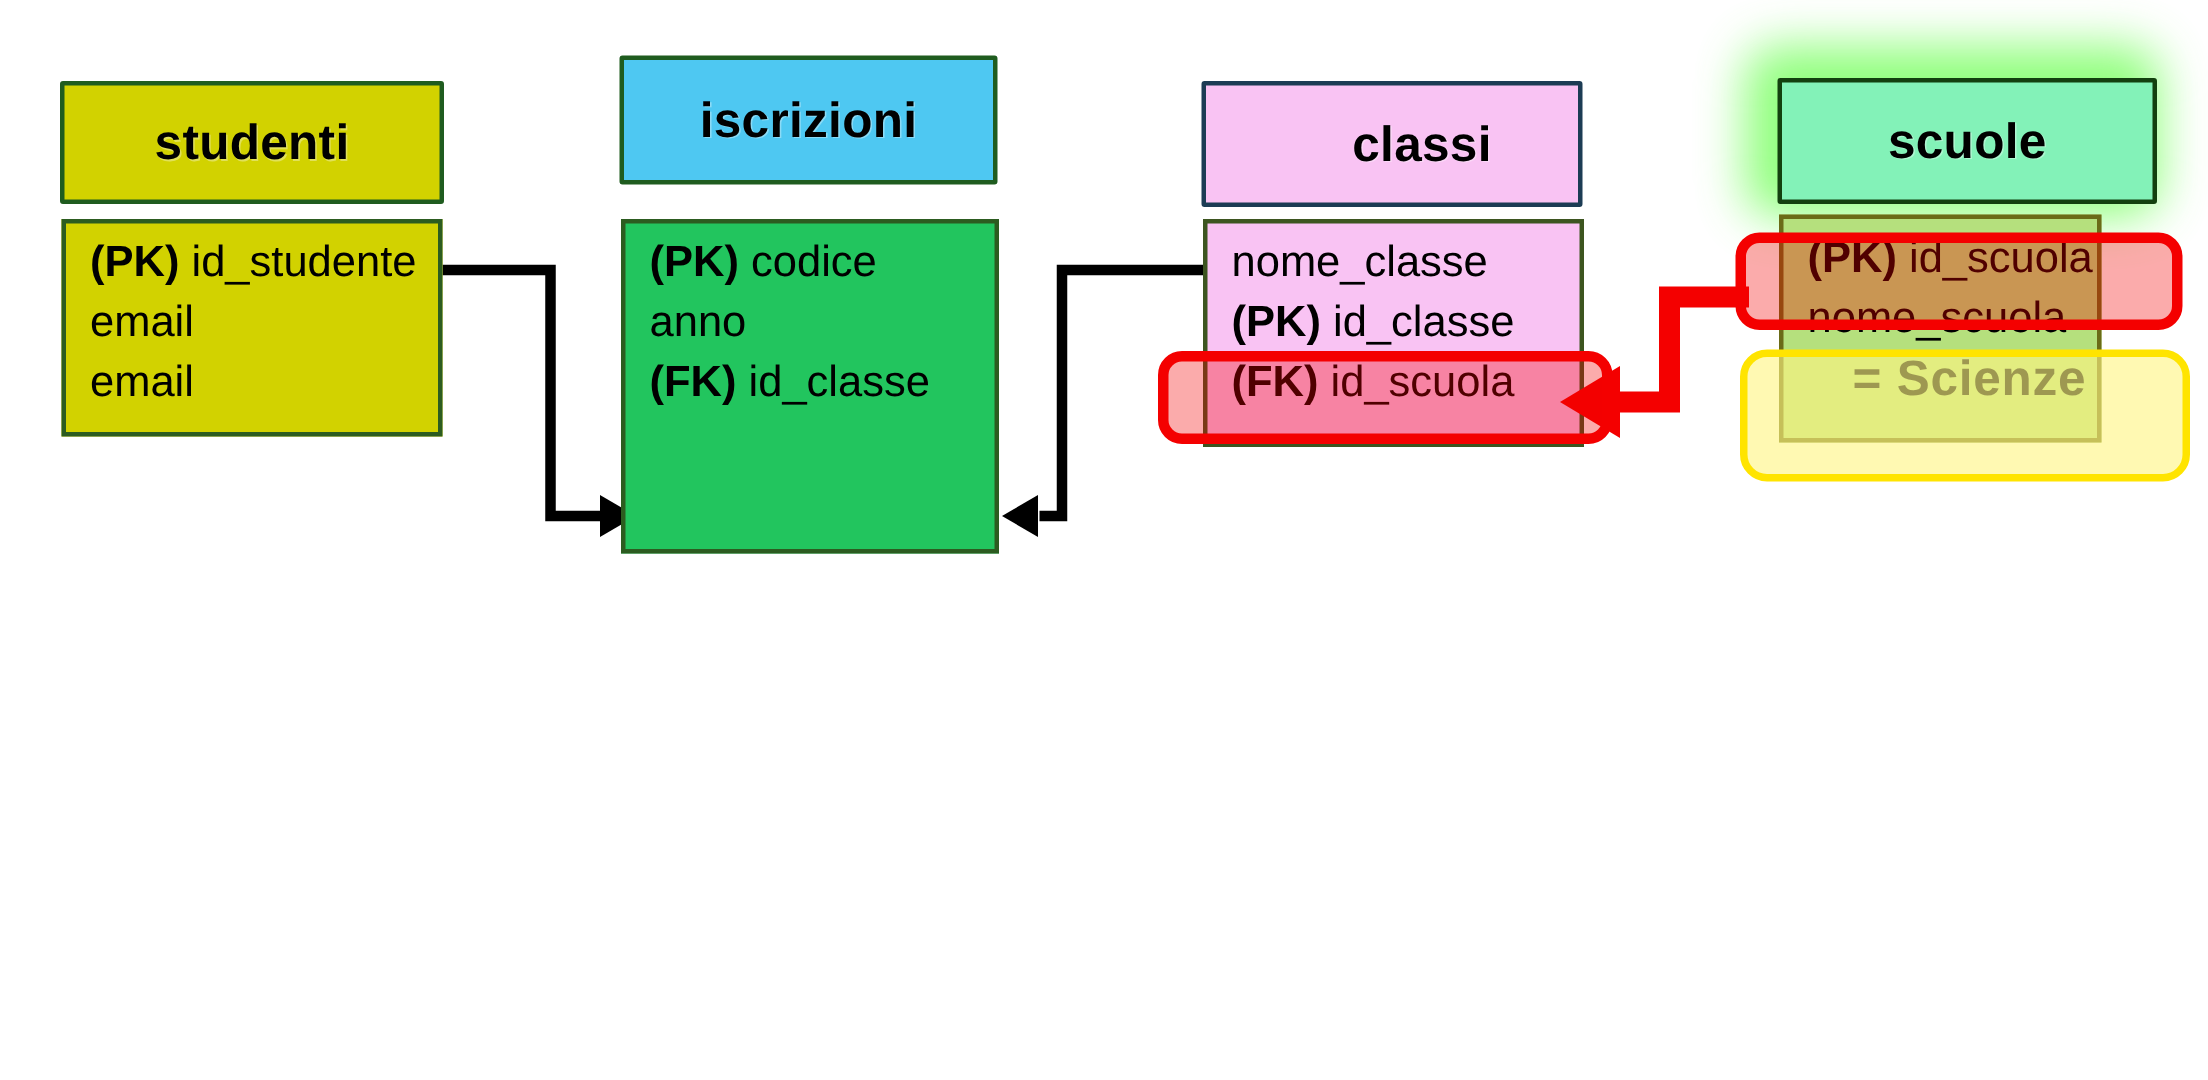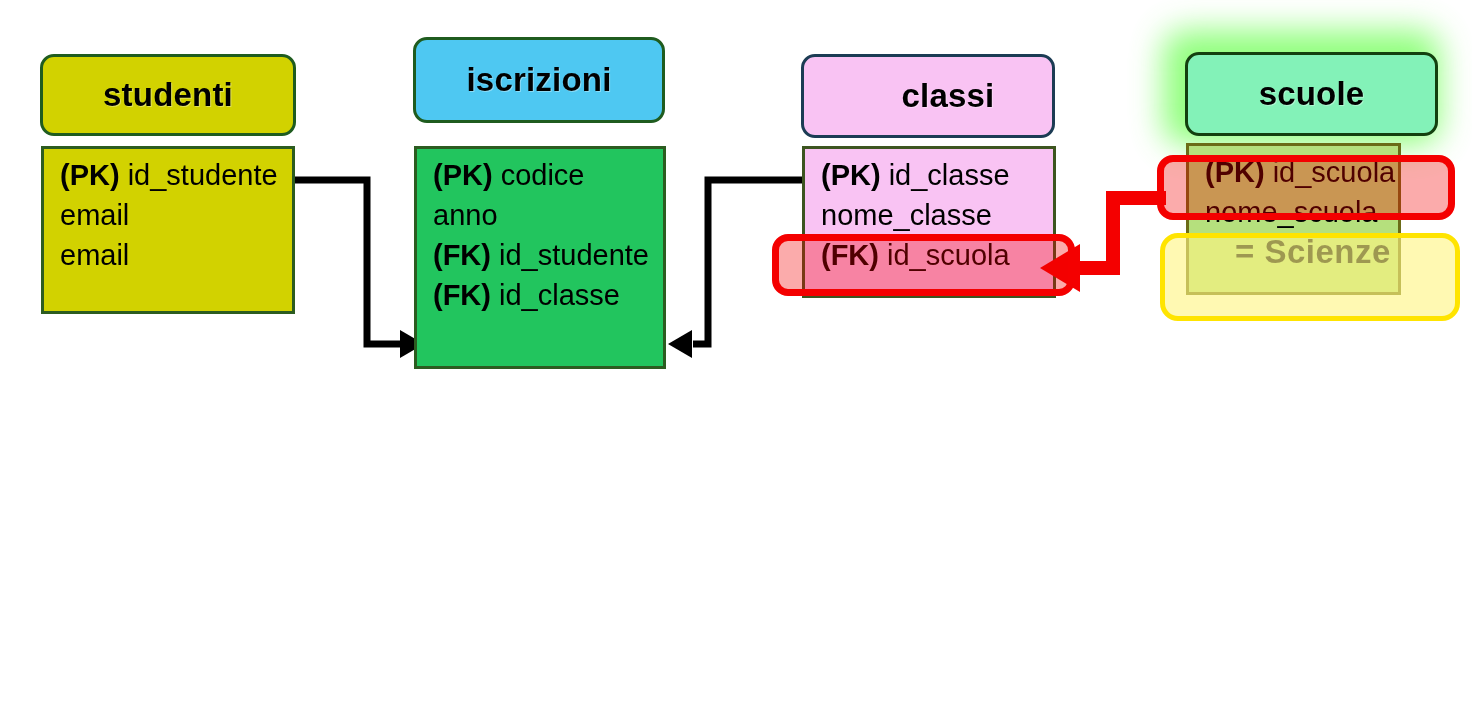--- a/index.html
+++ b/index.html
@@ -12,21 +12,21 @@
     position:relative;
   }
   #canvas{position:absolute;left:0;top:0;width:1472px;height:720px;}
 
   
   .entity{position:absolute;}
 
   .ent-header{
     position:absolute;
     box-sizing:border-box;
-    border-radius:14px;
+    border-radius:2px;
     display:flex;align-items:center;justify-content:center;
     font-weight:bold;
     font-size:33px;
     color:#000;
     letter-spacing:0.2px;
     text-shadow:1px 1px 0 rgba(255,255,255,.35);
   }
   .ent-body{
     position:absolute;
     box-sizing:border-box;
@@ -38,21 +38,21 @@
   .attr{white-space:nowrap;}
   .attr b{font-weight:bold;}
 
   
   #studenti-header{
     left:40px;top:54px;width:256px;height:82px;
     background:#d2d200;
     border:3px solid #1f5c1f;
   }
   #studenti-body{
-    left:41px;top:146px;width:254px;height:168px;
+    left:41px;top:146px;width:254px;height:145px;
     background:#d2d200;
     border:3px solid #2c5c20;
   }
 
   
   #iscrizioni-header{
     left:413px;top:37px;width:252px;height:86px;
     background:#4ec8f2;
     border:3px solid #1f5c1f;
   }
@@ -164,38 +164,34 @@
     <div class="ent-body" id="iscrizioni-body">
       <div class="attr">
         <b>(PK)</b> 
         <span>codice</span>
       </div>
       <div class="attr">
         <span>anno</span>
       </div>
       <div class="attr">
         <b>(FK)</b> 
-        <span>id_studente</span>
-      </div>
-      <div class="attr">
-        <b>(FK)</b> 
         <span>id_classe</span>
       </div>
     </div>
   </div>
 
   <div class="entity">
     <div class="ent-header" id="classi-header">classi</div>
     <div class="ent-body" id="classi-body">
       <div class="attr">
+        <span>nome_classe</span>
+      </div>
+      <div class="attr">
         <b>(PK)</b> 
         <span>id_classe</span>
-      </div>
-      <div class="attr">
-        <span>nome_classe</span>
       </div>
       <div class="attr">
         <b>(FK)</b> 
         <span>id_scuola</span>
       </div>
     </div>
   </div>
 
   <div class="entity">
     <div id="scuole-glow"></div>

